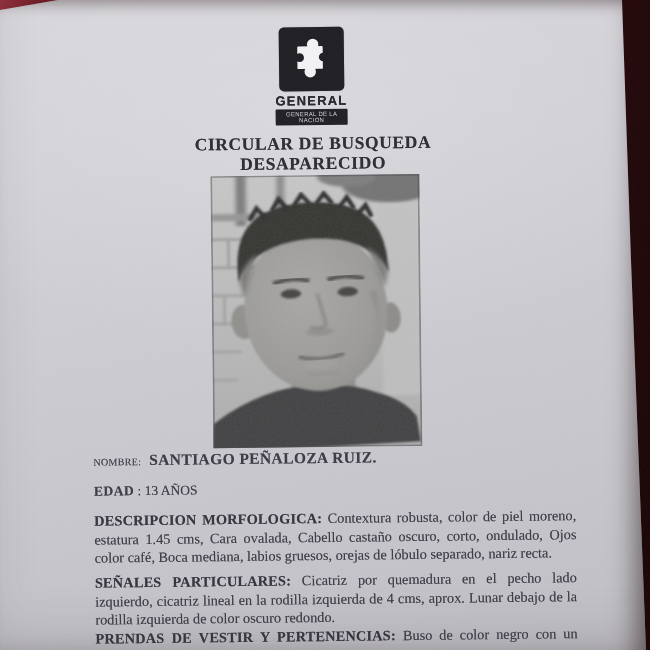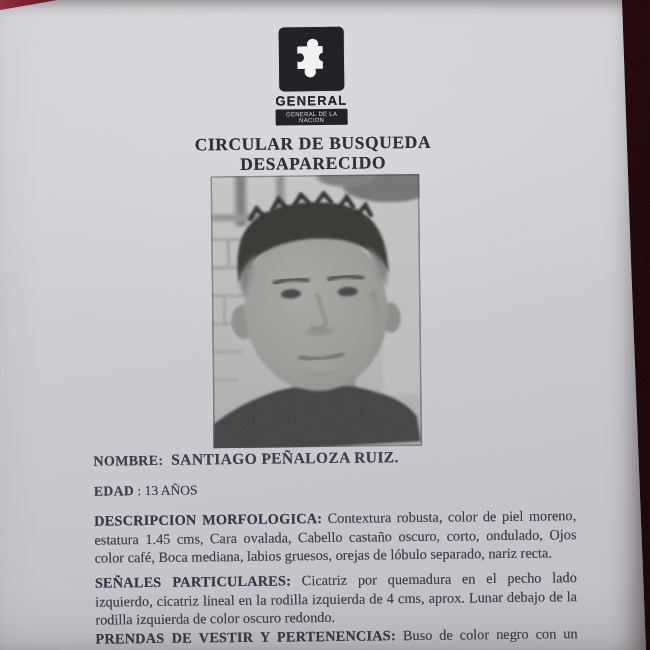--- a/index.html
+++ b/index.html
@@ -35,21 +35,21 @@
     font-weight:bold;font-size:17.5px;line-height:19.5px;letter-spacing:.6px;color:#2c2c34;
     text-shadow:0 0 .5px rgba(44,44,52,.6);}
 
   
   .photo{position:absolute;left:212px;top:175px;width:209px;height:272px;}
   .photo svg{display:block;}
 
   
   .tb{position:absolute;left:92px;width:482px;}
   .row-nombre{top:449px;}
-  .lbl-sm{font-weight:bold;font-size:14px;letter-spacing:.3px;}
+  .lbl-sm{font-weight:normal;font-size:10px;letter-spacing:.3px;}
   .name{font-weight:bold;font-size:15.5px;letter-spacing:.4px;margin-left:4px;}
   .row-edad{top:481px;font-size:13.5px;}
   .row-edad .lbl{font-weight:bold;letter-spacing:.5px;text-align:right;}
   .row-edad .val{}
   .para{font-size:14.3px;line-height:18.6px;text-align:justify;}
   .para .h{font-weight:bold;letter-spacing:.2px;color:#33333c;}
   .p1{top:509px;} .p2{top:571px;} .p3{top:627px;}
 
   .grain{position:absolute;inset:0;opacity:.06;pointer-events:none;}
 </style>

